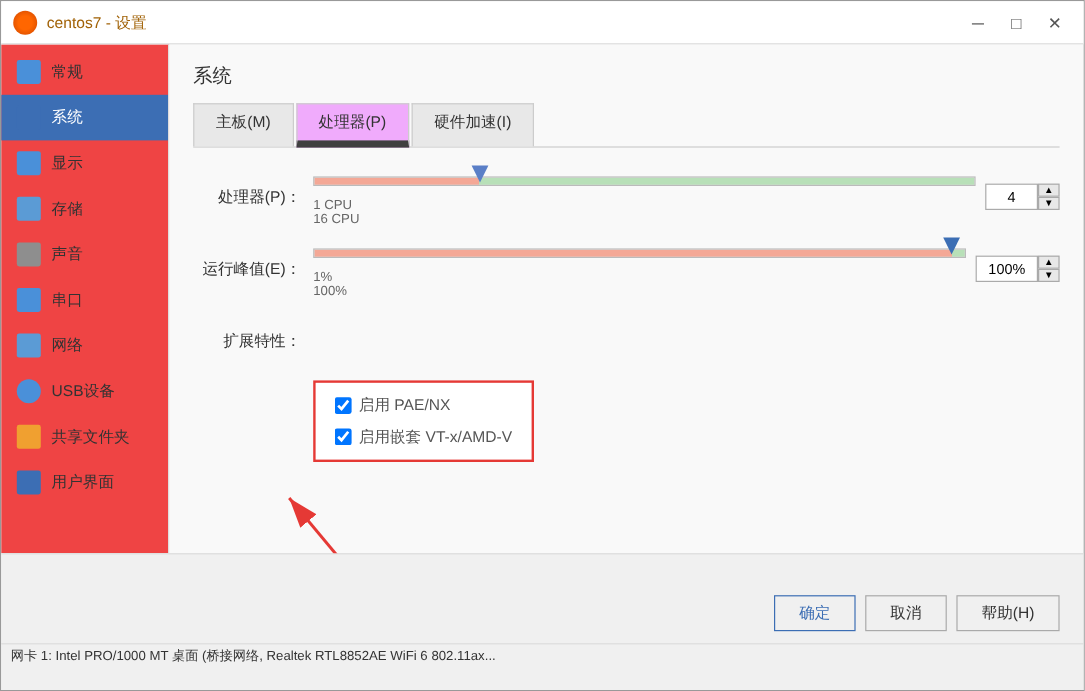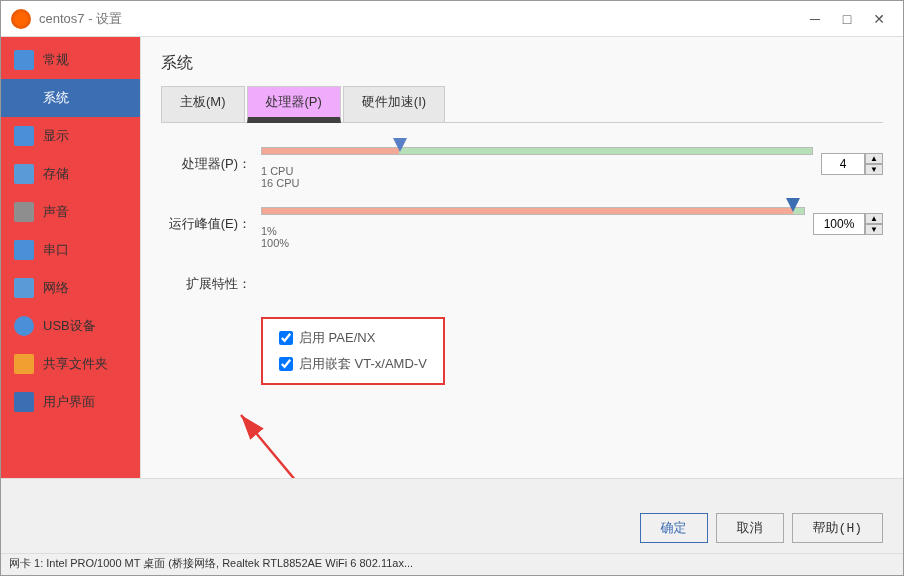--- a/index.html
+++ b/index.html
@@ -32,21 +32,21 @@
     }
 
     .title-bar-left {
       display: flex;
       align-items: center;
       gap: 8px;
     }
 
     .title-text {
       font-size: 13px;
-      color: #737373;
+      color: #a16207;
     }
 
     .title-bar-buttons {
       display: flex;
       gap: 4px;
     }
 
     .title-btn {
       width: 28px;
       height: 22px;
@@ -256,37 +256,37 @@
       gap: 8px;
     }
 
     .footer-btn {
       padding: 5px 20px;
       border: 1px solid #aaa;
       background: #f0f0f0;
       cursor: pointer;
       font-size: 13px;
       color: #333;
-      font-family: Liberation Mono, monospace;
+      font-family: Liberation Sans, sans-serif;
       margin-top: 24px;
     }
     .footer-btn.primary {
       border: 1px solid #3c6eb4;
       color: #3c6eb4;
       background: #f0f0f0;
     }
 
     
     .status-bar {
       background: #f0f0f0;
       border-top: 1px solid #ddd;
       padding: 2px 8px;
       font-size: 11px;
       color: #333;
-      height: 22px;
+      height: 39px;
       overflow: hidden;
       white-space: nowrap;
     }
 
     
     .icon-square {
       width: 20px;
       height: 20px;
       border-radius: 2px;
     }

